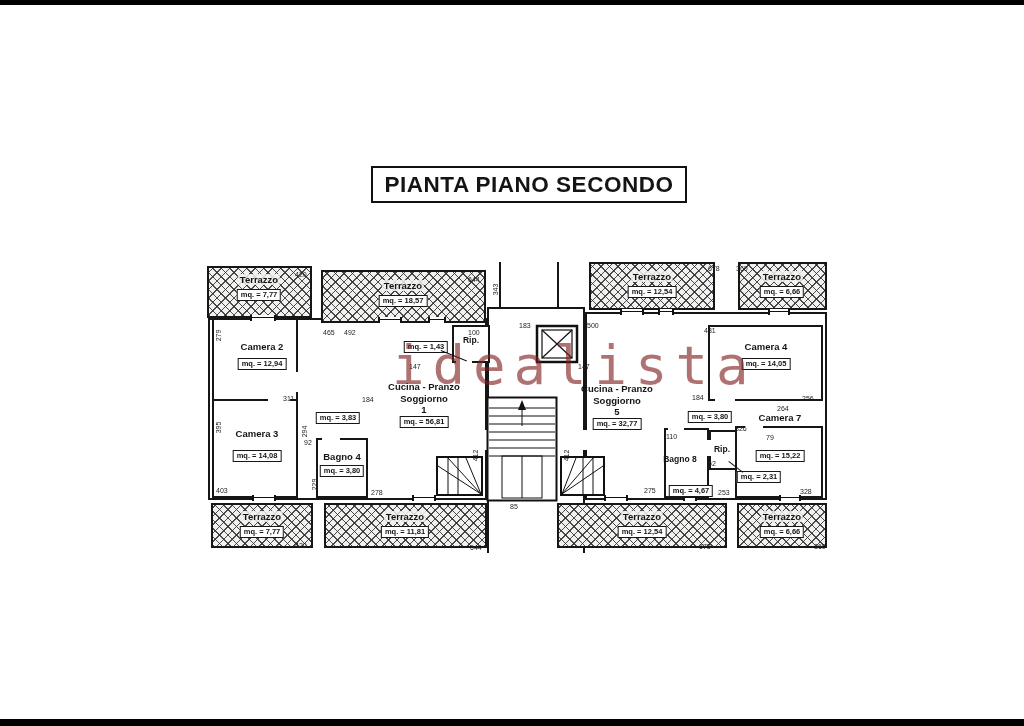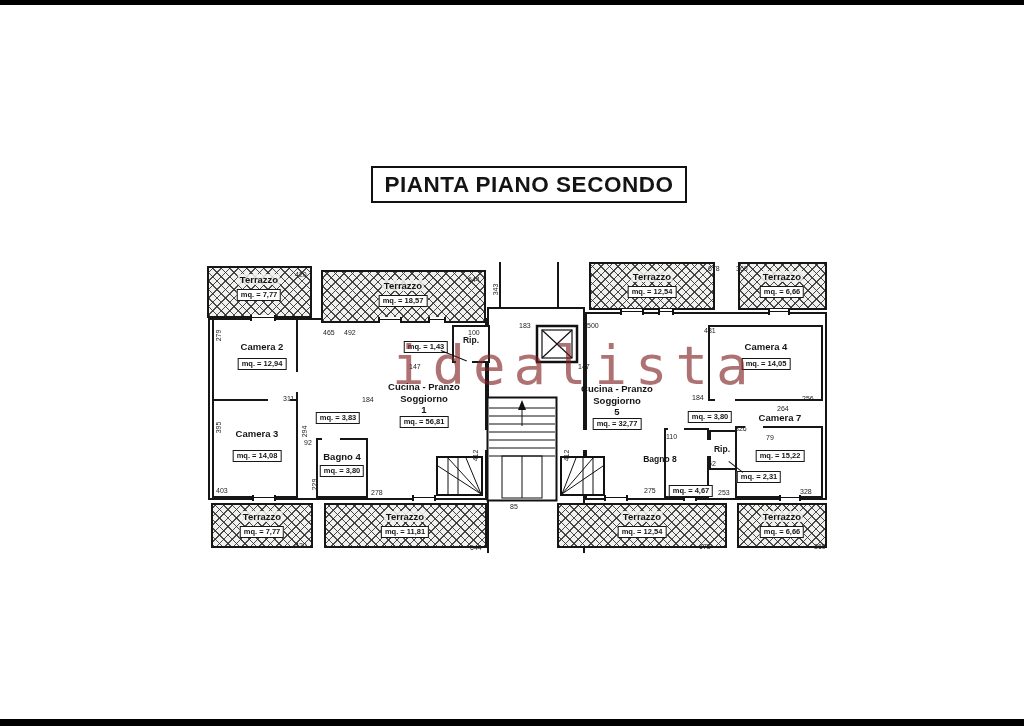--- a/index.html
+++ b/index.html
@@ -157,21 +157,21 @@
 <div class="abs arrow" style="left:441px;top:350px;width:28px;transform:rotate(22deg)"></div>
 <div class="abs lbl" style="left:424px;top:381px">Cucina - Pranzo</div>
 <div class="abs lbl" style="left:424px;top:393px">Soggiorno</div>
 <div class="abs lbl" style="left:424px;top:404px">1</div>
 <div class="abs mq" style="left:424px;top:416px">mq. = 56,81</div>
 <div class="abs lbl" style="left:617px;top:383px">Cucina - Pranzo</div>
 <div class="abs lbl" style="left:617px;top:395px">Soggiorno</div>
 <div class="abs lbl" style="left:617px;top:406px">5</div>
 <div class="abs mq" style="left:617px;top:418px">mq. = 32,77</div>
 <div class="abs mq" style="left:710px;top:411px">mq. = 3,80</div>
-<div class="abs lbl sm" style="left:660px;top:454px">Bagno 8</div>
+<div class="abs lbl sm" style="left:680px;top:454px">Bagno 8</div>
 <div class="abs mq" style="left:691px;top:485px">mq. = 4,67</div>
 <div class="abs lbl sm" style="left:722px;top:444px">Rip.</div>
 <div class="abs mq" style="left:759px;top:471px">mq. = 2,31</div>
 <div class="abs arrow" style="left:729px;top:461px;width:18px;transform:rotate(38deg)"></div>
 <div class="abs lbl" style="left:766px;top:341px">Camera 4</div>
 <div class="abs mq" style="left:766px;top:358px">mq. = 14,05</div>
 <div class="abs lbl" style="left:780px;top:412px">Camera 7</div>
 <div class="abs mq" style="left:780px;top:450px">mq. = 15,22</div>
 
 <span class="abs dim" style="left:295px;top:271px">420</span>

